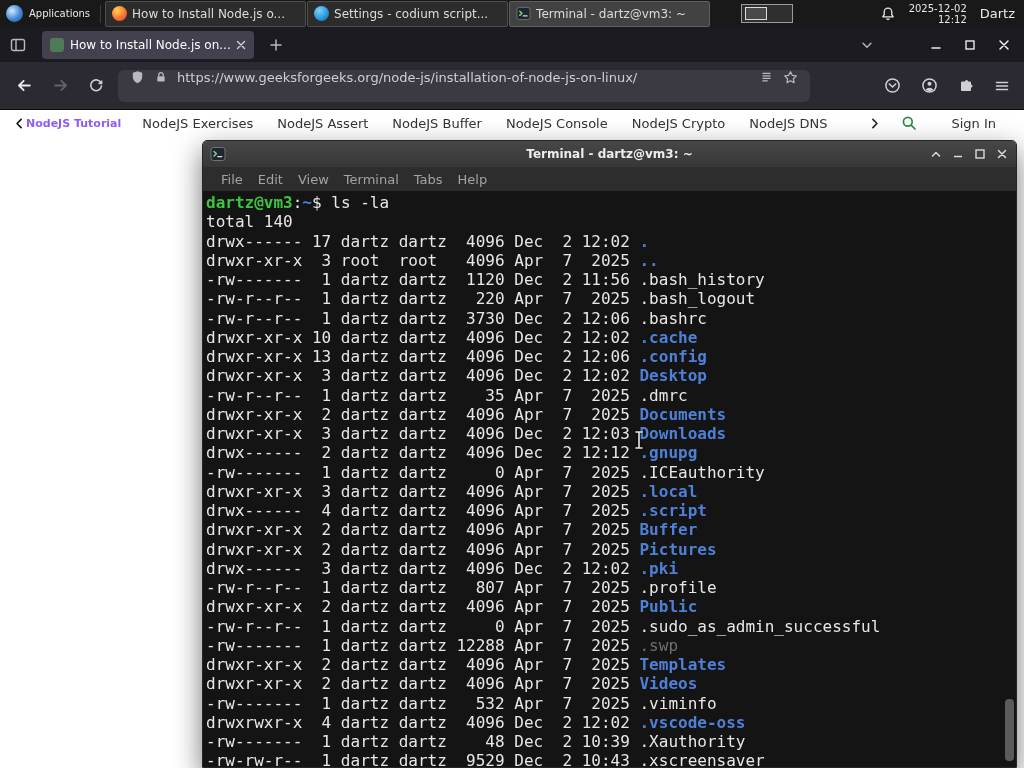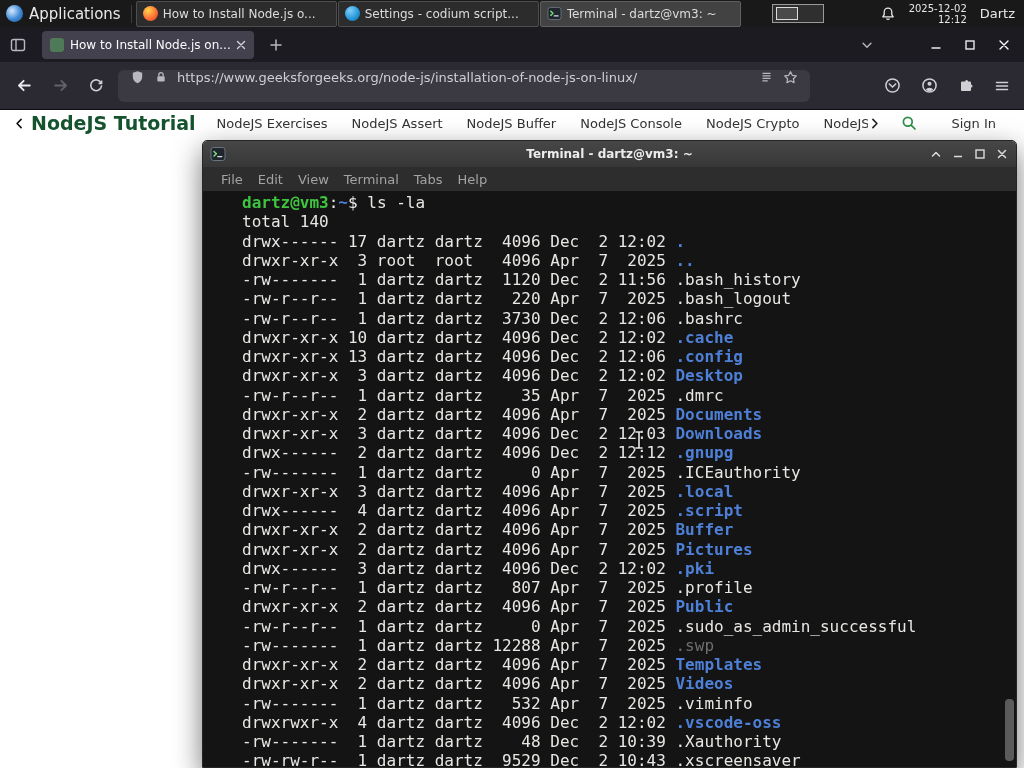--- a/index.html
+++ b/index.html
@@ -2,21 +2,21 @@
 <html><head>
 <meta charset="utf-8">
 <style>
   * { box-sizing:border-box; margin:0; padding:0; }
   html,body { width:1024px; height:768px; overflow:hidden; }
   body { position:relative; background:#ffffff; font-family:"DejaVu Sans", sans-serif; }
   svg { display:block; }
 
   
   .panel { position:absolute; top:0; left:0; width:1024px; height:27px; background:#191919; display:flex; align-items:center; color:#e8e8e8; z-index:5; }
-  .apps-btn { display:flex; align-items:center; gap:6px; padding:0 10px 0 6px; height:100%; font-size:15px; }
+  .apps-btn { display:flex; align-items:center; gap:6px; padding:0 10px 0 6px; height:100%; font-size:10px; }
   .apps-icon { width:17px; height:17px; border-radius:50%; background:radial-gradient(circle at 35% 35%, #d3e9ff, #3e87d4 55%, #1c5c9c); }
   .panel-sep { width:1px; height:18px; background:#3d3d3d; margin-right:4px; }
   .task-buttons { display:flex; align-items:center; height:100%; }
   .task-btn { width:201px; height:23px; margin-right:1px; display:flex; align-items:center; gap:5px; padding:12px 6px; background:#2c2c2c; border:1px solid #4e4e4e; border-radius:2px; font-size:12px; color:#dcdcdc; }
   .task-btn.active { background:#424242; border-color:#606060; }
   .task-label { white-space:nowrap; overflow:hidden; text-overflow:ellipsis; }
   .task-icon { width:15px; height:15px; flex:0 0 15px; border-radius:50%; }
   .task-icon.firefox { background:radial-gradient(circle at 35% 30%, #ffd54a, #ff7139 55%, #d43d0c); }
   .task-icon.codium { background:radial-gradient(circle at 35% 30%, #7fd0f7, #2496d8 60%, #0d679f); }
   .task-icon.terminal { border-radius:3px; background:transparent; }
@@ -40,38 +40,38 @@
   .navtoolbar { position:absolute; top:62px; left:0; width:1024px; height:48px; background:#2b2a33; display:flex; align-items:center; color:#d0cfd4; border-bottom:1px solid #0c0c0d; }
   .nav-btns { display:flex; gap:19px; padding-left:16px; align-items:center; }
   .fwd { color:#63626b; }
   .urlbar { margin-left:14px; width:692px; height:32px; background:#3b3a43; border-radius:6px; display:flex; align-items:flex-start; gap:9px; padding:0 12px; }
   .url-text { flex:1; font-size:13px; color:#cfcdd6; white-space:nowrap; overflow:hidden; }
   .nav-right { margin-left:auto; display:flex; gap:20px; padding-right:14px; align-items:center; }
 
   
   .gfgnav { position:absolute; top:110px; left:0; width:1024px; height:26px; background:#ffffff; display:flex; align-items:center; color:#2a2a2a; font-size:13px; }
   .gfg-chevL { margin-left:13px; color:#111; }
-  .gfg-active { font-weight:bold; margin-left:5px; color:#14532d; font-size:19px; white-space:nowrap; }
+  .gfg-active { font-weight:bold; color:#8b5cf6; font-size:11px; white-space:nowrap; }
   .gfg-links { display:flex; gap:24px; margin-left:21px; color:#333; overflow:hidden; }
   .gfg-link { white-space:nowrap; }
   .gfg-right { margin-left:auto; display:flex; align-items:center; padding-right:28px; }
   .gfg-chevR { color:#222; }
   .gfg-search { color:#2f8d46; margin-left:20px; }
   .gfg-signin { color:#333; margin-left:34px; white-space:nowrap; }
   .page-body { position:absolute; top:136px; left:0; width:1024px; height:632px; background:#ffffff; }
 
   
   .termwin { position:absolute; left:202px; top:140px; width:815px; height:628px; z-index:10; display:flex; flex-direction:column; border-radius:5px 5px 0 0; overflow:hidden; border:1px solid #262626; box-shadow:0 10px 28px rgba(0,0,0,.55); }
   .t-title { height:26px; flex:0 0 26px; background:linear-gradient(#474747,#373737); display:flex; align-items:center; position:relative; }
   .t-appicon { margin-left:7px; z-index:1; }
   .t-titletext { position:absolute; left:0; right:0; text-align:center; color:#ececec; font-size:12px; font-weight:bold; }
   .t-btns { margin-left:auto; display:flex; gap:10px; padding-right:8px; color:#dcdcdc; z-index:1; align-items:center; }
   .t-menubar { height:24px; flex:0 0 24px; background:#2d2d2d; display:flex; align-items:center; gap:15px; padding-left:18px; font-size:13px; color:#a3a3a3; }
   .t-content { flex:1; background:#141414; position:relative; padding:2px 0 0 3px; font-family:"DejaVu Sans Mono", monospace; font-size:16px; line-height:19.25px; color:#e9e7e4; overflow:hidden; }
-  .t-line { white-space:pre;margin-left:36px; }
+  .t-line { white-space:pre; }
   .green { color:#3fc43f; font-weight:bold; }
   .blue, .dir { color:#4e80d8; font-weight:bold; }
   .dim { color:#6f6f6f; }
   .t-scrollthumb { position:absolute; right:2px; bottom:6px; width:9px; height:62px; background:#5b5b5b; border-radius:4px; }
 
   .mouse-ibeam { position:absolute; left:632px; top:430px; z-index:30; filter:drop-shadow(0 0 1px #000); }
 </style>
 </head>
 <body>
 

